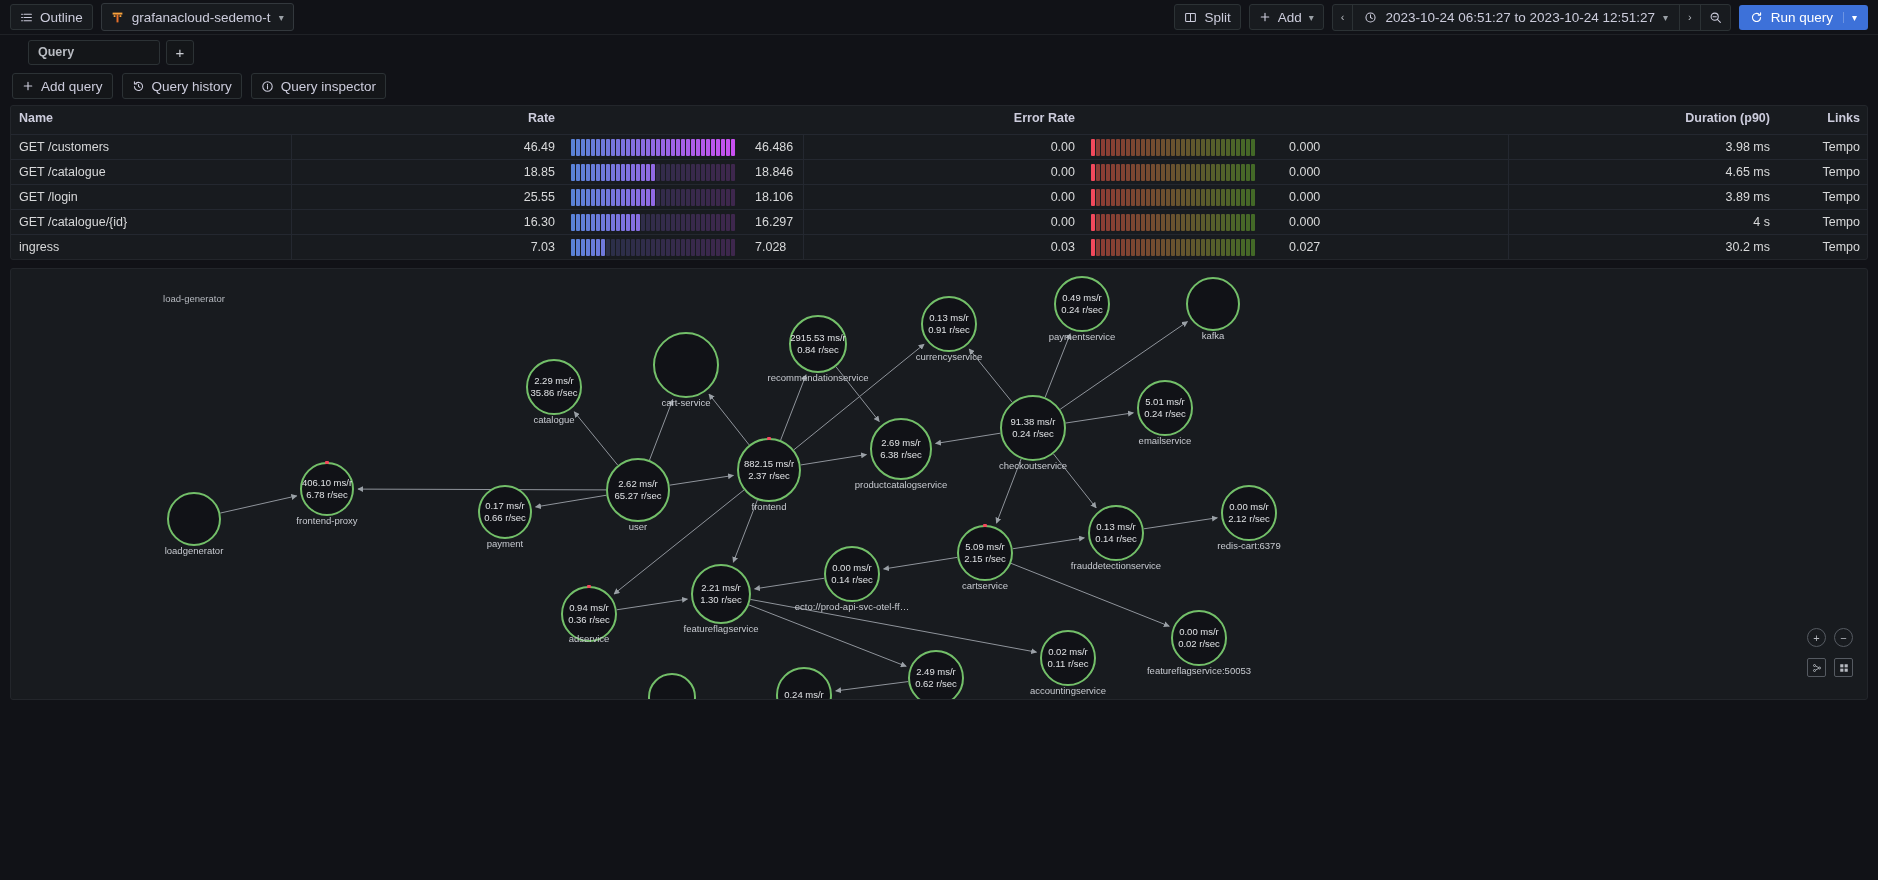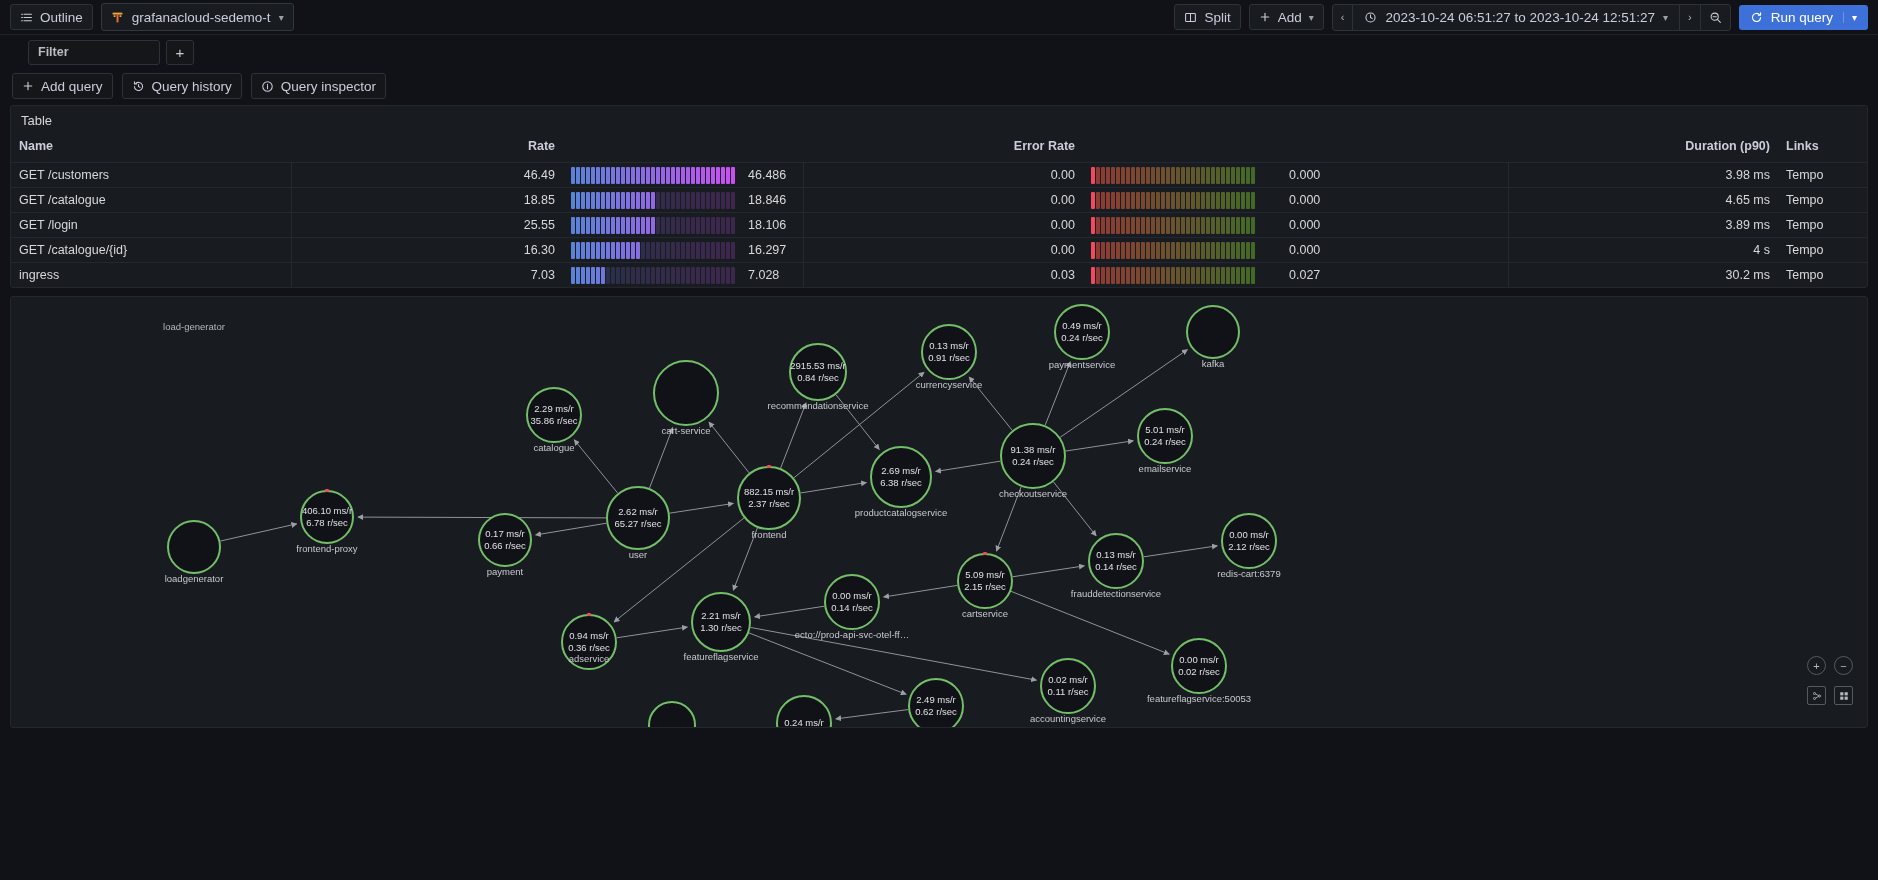--- a/index.html
+++ b/index.html
@@ -50,22 +50,22 @@
   .panel-title{font-size:13px;color:#d8d9da;padding:7px 10px 6px 10px;font-weight:500;}
 
   
   table.tbl{width:100%;border-collapse:collapse;table-layout:fixed;}
   table.tbl th{font-size:12.5px;font-weight:600;color:#ccccdc;padding:5px 8px 9px 8px;}
   table.tbl td{font-size:12.5px;color:#d8d9da;padding:0 8px;height:24px;
                border-top:1px solid #242830;vertical-align:middle;}
   .c-name{text-align:left;}
   .c-num{text-align:right;color:#6e9fff;}
   .c-num2{text-align:right;color:#d8d9da;padding-left:6px !important;}
-  .c-link{text-align:left;color:#6e9fff;cursor:pointer;}
-  .gaugewrap{display:flex;align-items:center;gap:13px;}
+  .c-link{text-align:right;color:#6e9fff;cursor:pointer;}
+  .gaugewrap{display:flex;align-items:center;gap:20px;}
   .gauge{height:17px;display:flex;gap:1px;flex:0 0 auto;}
   .gauge i{display:block;width:4px;height:17px;border-radius:1px;}
   .divcol{border-left:1px solid #242830;}
 
   
   .ngpanel{position:relative;height:430px;overflow:hidden;}
   .ngcanvas{position:absolute;inset:0;}
   .node{position:absolute;transform:translate(-50%,-50%);}
   .node .circ{border-radius:50%;border:2px solid #73bf69;background:#111217;
               display:flex;flex-direction:column;align-items:center;justify-content:center;}
@@ -176,21 +176,21 @@
         </svg>
       </span>
       <span>Run query</span>
       <span class="caret rq-caret" style="color:#fff;">▾</span>
     </div>
   </div>
 
   <div class="filterrow">
     <div style="width:12px"></div>
     <div class="filterbox">
-      <span>Filter</span>
+      <span>Query</span>
     </div>
     <div class="plusbox">
       <span>+</span>
     </div>
   </div>
 
   <div class="qrow">
     <div class="btn ghost">
       <span class="ico">
         <svg width="12" height="12" viewBox="0 0 16 16" stroke="#ccccdc" stroke-width="1.5" stroke-linecap="round">
@@ -214,21 +214,20 @@
         <svg width="13" height="13" viewBox="0 0 16 16" fill="none" stroke="#ccccdc" stroke-width="1.3">
           <circle cx="8" cy="8" r="5.8"></circle>
             <path d="M8 7.2v3.6M8 5.2v.7" stroke-linecap="round"></path>
         </svg>
       </span>
       <span>Query inspector</span>
     </div>
   </div>
 
   <div class="panel">
-    <div class="panel-title">Table</div>
     <table class="tbl">
       <colgroup>
         <col style="width:280px">
           <col style="width:272px">
           <col style="width:240px">
         <col style="width:280px">
           <col style="width:200px">
           <col style="width:225px">
         <col style="width:270px">
           <col style="width:90px">
@@ -839,21 +838,21 @@
             <div class="l2">1.30 r/sec</div>
           </div>
           <div class="nlabel" style="top: 56px;">featureflagservice</div>
         </div>
         <div class="node" style="left: 578px; top: 345px;">
           <div class="circ" style="width: 52px; height: 52px;">
             <div class="l1">0.94 ms/r</div>
             <div class="l2">0.36 r/sec</div>
             <span class="errdot"></span>
           </div>
-          <div class="nlabel" style="top: 36px;">adservice</div>
+          <div class="nlabel" style="top: 44px;">adservice</div>
         </div>
         <div class="node" style="left: 1057px; top: 389px;">
           <div class="circ" style="width: 52px; height: 52px;">
             <div class="l1">0.02 ms/r</div>
             <div class="l2">0.11 r/sec</div>
           </div>
           <div class="nlabel" style="top: 52px;">accountingservice</div>
         </div>
         <div class="node" style="left: 1188px; top: 369px;">
           <div class="circ" style="width: 52px; height: 52px;">

